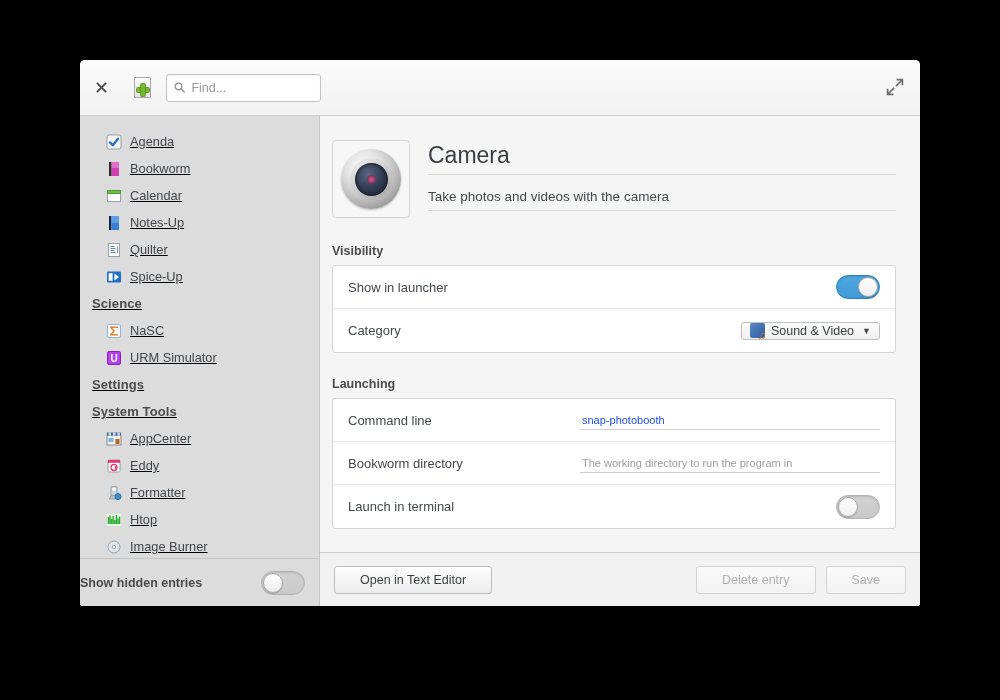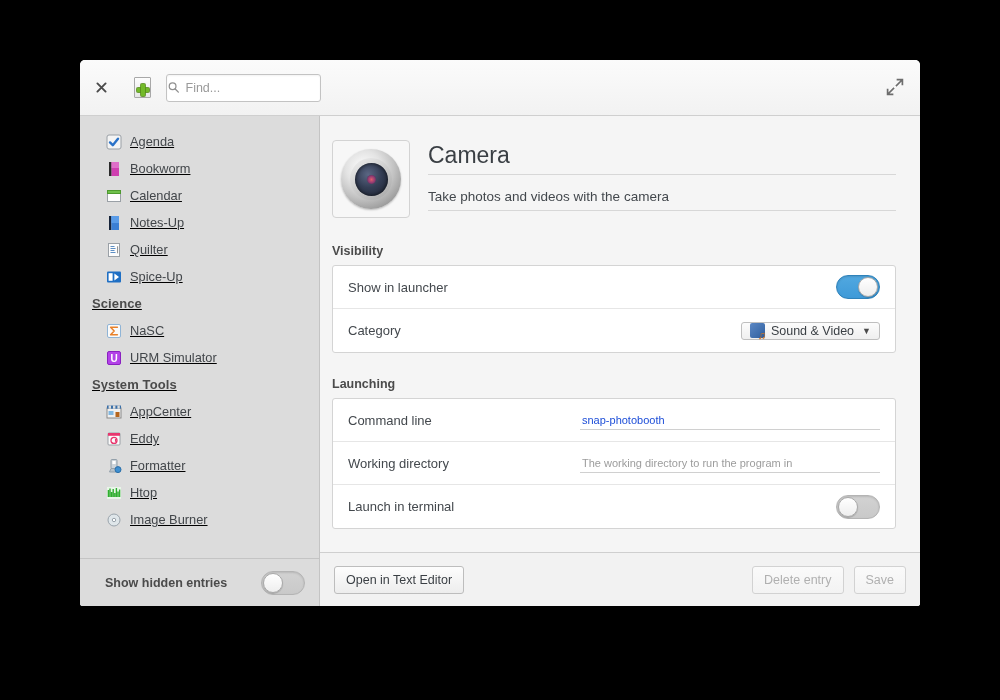--- a/index.html
+++ b/index.html
@@ -72,21 +72,21 @@
   .plus-badge::before { left: 0; top: 4px; width: 12px; height: 4px; }
   .plus-badge::after { left: 4px; top: 0; width: 4px; height: 12px; }
 
   .search-box {
     width: 155px; height: 28px;
     background: #ffffff;
     border: 1px solid #c3c3c3;
     border-radius: 3px;
     display: flex;
     align-items: center;
-    padding: 0 1px;
+    padding: 0 7px;
     gap: 6px;
     box-shadow: inset 0 1px 2px rgba(0,0,0,0.05);
   }
   .search-input {
     border: none;
     outline: none;
     background: transparent;
     font-family: "Liberation Sans", sans-serif;
     font-size: 12.5px;
     color: #3a3a3a;
@@ -149,21 +149,21 @@
     position: relative;
     border-radius: 1px;
   }
   .sidebar-footer {
     height: 48px;
     min-height: 48px;
     border-top: 1px solid #c4c4c4;
     background: #dcdcdc;
     display: flex;
     align-items: center;
-    padding: 0 14px 0 25px;
+    padding: 0 14px 0 0;
     justify-content: space-between;
   }
   .footer-label {
     font-size: 12.5px;
     font-weight: bold;
     color: #4b4b4b;
   }
 
   
   .switch {
@@ -342,21 +342,21 @@
     height: 54px;
     min-height: 54px;
     border-top: 1px solid #cfcfcf;
     background: #f2f2f2;
     display: flex;
     align-items: center;
     padding: 0 14px;
   }
   .btn {
     height: 28px;
-    padding: 0 11px;
+    padding: 0 25px;
     border: 1px solid #bdbdbd;
     border-radius: 3px;
     background: linear-gradient(to bottom, #fdfdfd, #ededed);
     font-family: "Liberation Sans", sans-serif;
     font-size: 12.5px;
     color: #3a3f44;
     cursor: pointer;
     display: flex; align-items: center; justify-content: center;
   }
   .btn.disabled {
@@ -460,20 +460,21 @@
               </svg></span>
             <span class="app-label">NaSC</span>
           </div>
           <div class="app-row">
             <span class="app-icon"><svg width="16" height="16" viewBox="0 0 16 16">
                 <rect x="1.5" y="1.5" width="13" height="13" rx="1.5" fill="#b342e8" stroke="#8a21c0"></rect>
                 <text x="8" y="11.8" font-family="Liberation Sans, sans-serif" font-size="10" font-weight="bold" fill="#ffffff" text-anchor="middle">U</text>
               </svg></span>
             <span class="app-label">URM Simulator</span>
           </div>
+          <div class="cat-header">Settings</div>
           <div class="cat-header">System Tools</div>
           <div class="app-row">
             <span class="app-icon"><svg width="16" height="16" viewBox="0 0 16 16">
                 <rect x="1" y="4" width="14" height="10" fill="#f0f0f0" stroke="#8a8a8a"></rect>
                 <rect x="1" y="1.5" width="14" height="3.2" fill="#3a6fa8"></rect>
                 <rect x="2.6" y="1.5" width="2.4" height="3.2" fill="#dcdcdc"></rect>
                 <rect x="7" y="1.5" width="2.4" height="3.2" fill="#dcdcdc"></rect>
                 <rect x="11.4" y="1.5" width="2.4" height="3.2" fill="#dcdcdc"></rect>
                 <rect x="2.5" y="7" width="5" height="4" fill="#7fb6e0"></rect>
                 <rect x="9.5" y="8" width="4" height="5" fill="#b5651d"></rect>
@@ -561,21 +562,21 @@
                 </div>
               </div>
             </div>
             <div class="section-title">Launching</div>
             <div class="card">
               <div class="row">
                 <span class="row-label">Command line</span>
                 <input class="text-field" type="text" placeholder="The command to run" value="snap-photobooth" style="">
               </div>
               <div class="row">
-                <span class="row-label">Working directory</span>
+                <span class="row-label">Bookworm directory</span>
                 <input class="text-field" type="text" placeholder="The working directory to run the program in" style="">
               </div>
               <div class="row">
                 <span class="row-label">Launch in terminal</span>
                 <span class="row-spacer"></span>
                 <div class="switch">
                   <span class="knob"></span>
                 </div>
               </div>
             </div>

